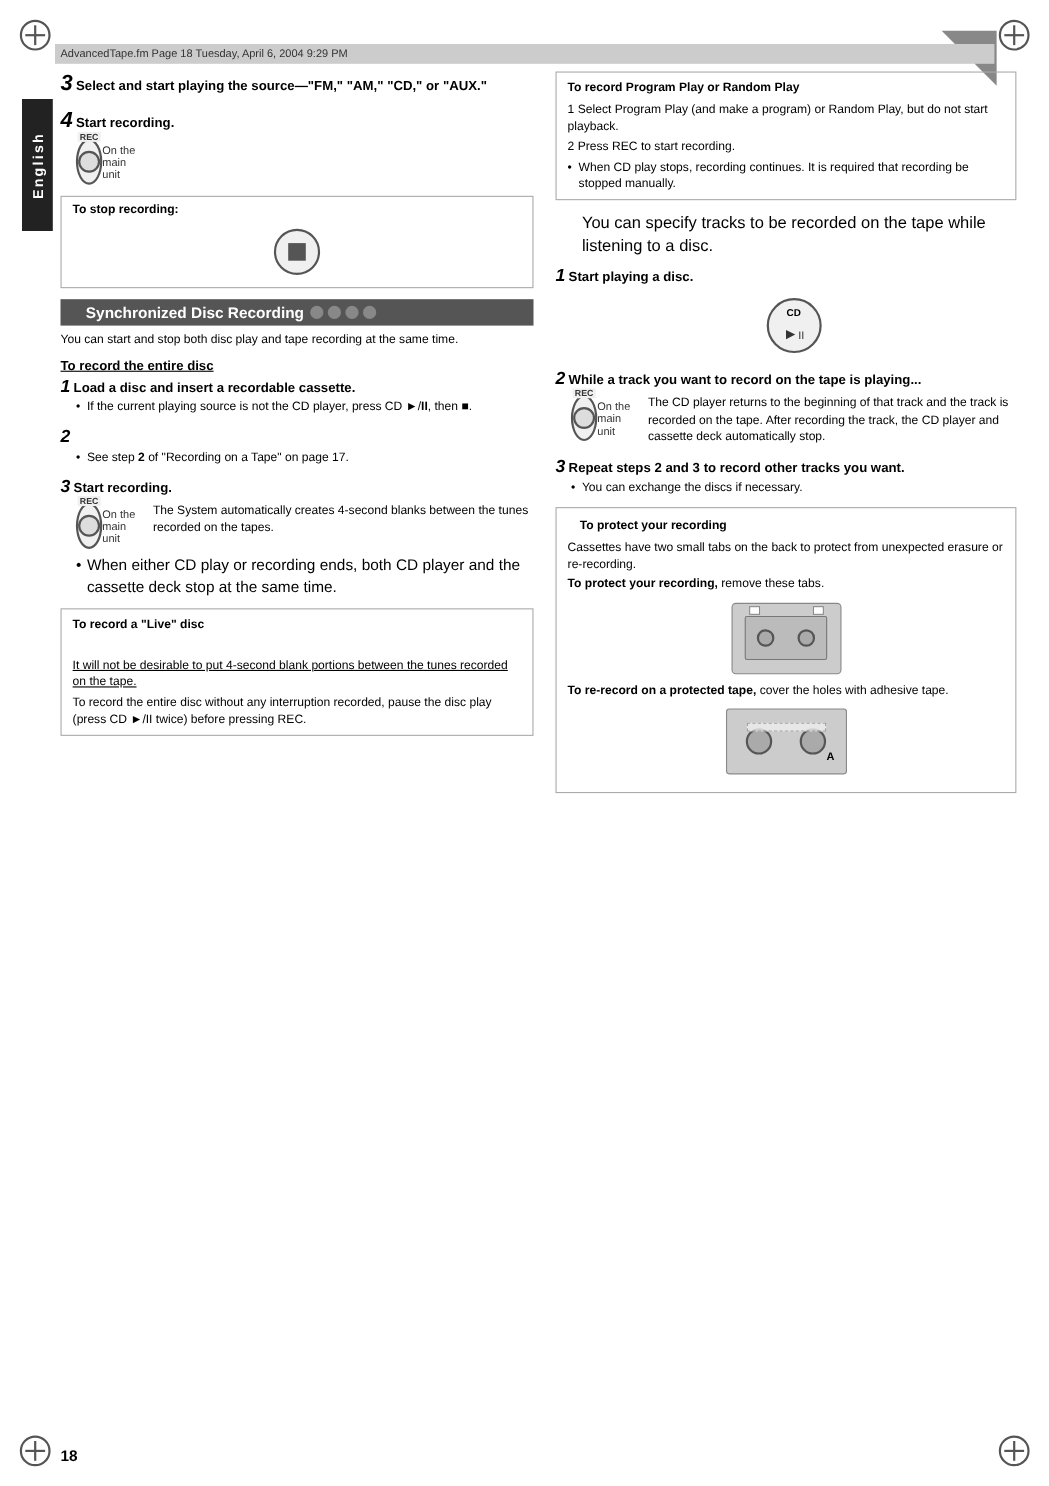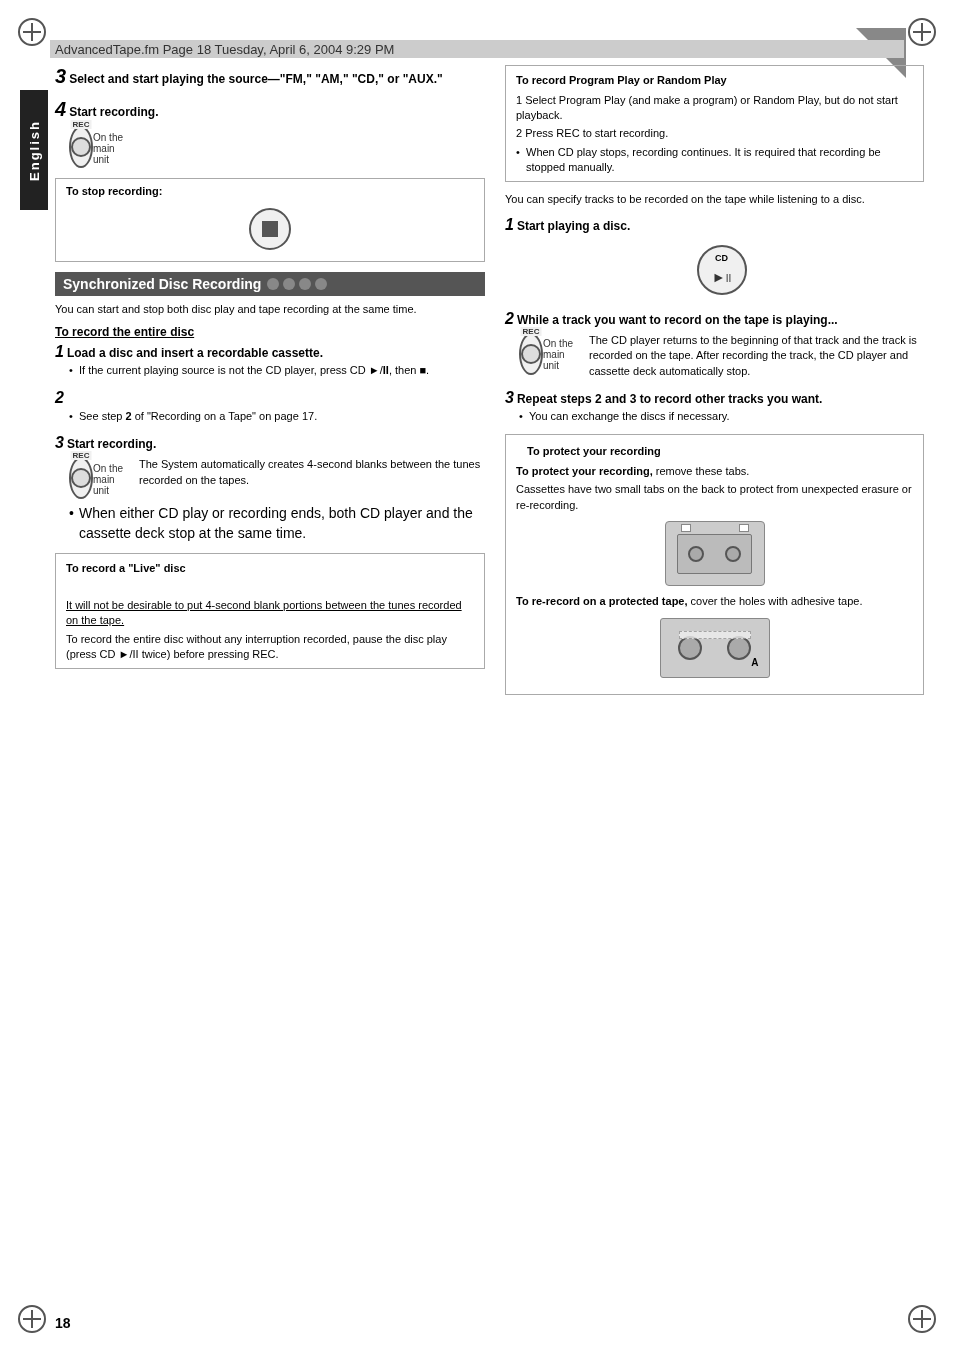--- a/index.html
+++ b/index.html
@@ -26,21 +26,21 @@
       top: 40px;
       left: 50px;
       right: 50px;
       height: 18px;
       background: #ccc;
       display: flex;
       align-items: center;
       padding-left: 5px;
     }
     .header-text {
-      font-size: 13px;
+      font-size: 10px;
       color: #333;
     }
 
     
     .sidebar-tab {
       position: absolute;
       top: 90px;
       left: 20px;
       width: 28px;
       height: 120px;
@@ -176,21 +176,21 @@
       height: 16px;
       background: #555;
     }
 
     
     .sync-heading {
       background: #555;
       color: #fff;
       font-size: 14px;
       font-weight: bold;
-      padding: 4px 8px;
+      padding: 4px 23px;
       margin: 10px 0 6px 0;
       display: flex;
       align-items: center;
       gap: 6px;
     }
     .sync-dots {
       display: flex;
       gap: 4px;
     }
     .sync-dot {
@@ -461,21 +461,21 @@
 
     <div class="right-col">
 
       <div class="program-box">
         <div class="program-box-title">To record Program Play or Random Play</div>
         <p style="margin-top:4px;">1  Select Program Play (and make a program) or Random Play, but do not start playback.</p>
         <p style="margin-top:3px;">2  Press REC to start recording.</p>
         <div class="bullet-item" style="margin-top:3px;">When CD play stops, recording continues. It is required that recording be stopped manually.</div>
       </div>
 
-      <p style="font-size:11px;margin-bottom:8px;">You can specify tracks to be recorded on the tape while listening to a disc.</p>
+      <p style="font-size:15px;margin-bottom:8px;margin-left:24px;">You can specify tracks to be recorded on the tape while listening to a disc.</p>
 
       <div class="step">
         <div class="step-header">
           <span class="step-number" style="font-size:16px;">1</span>
           <span class="step-title">Start playing a disc.</span>
         </div>
 
         <div style="display:flex;justify-content:center;margin:6px 0;padding-left:14px;">
           <div class="cd-button">
             <span class="cd-label">CD</span>
@@ -506,24 +506,24 @@
           <span class="step-number" style="font-size:16px;">3</span>
           <span class="step-title">Repeat steps <strong>2</strong> and <strong>3</strong> to record other tracks you want.</span>
         </div>
         <div class="step-content">
           <div class="bullet-item">You can exchange the discs if necessary.</div>
         </div>
       </div>
 
       <div class="protect-box">
         <div class="protect-box-title">To protect your recording</div>
+        <p style="margin-top:3px;">Cassettes have two small tabs on the back to protect from unexpected erasure or re-recording.</p>
         <p style="margin-top:3px;">
           <strong>To protect your recording,</strong><span> remove these tabs.</span>
         </p>
-        <p style="margin-top:3px;">Cassettes have two small tabs on the back to protect from unexpected erasure or re-recording.</p>
 
         <div style="display:flex;justify-content:center;margin:8px 0;">
           <div style="width:100px;height:65px;background:#ccc;border:1px solid #888;border-radius:4px;position:relative;display:flex;align-items:center;justify-content:center;">
             <div style="width:75px;height:40px;background:#bbb;border:1px solid #777;display:flex;align-items:center;justify-content:space-around;border-radius:2px;">
               <div style="width:16px;height:16px;border:2px solid #555;border-radius:50%;background:#aaa;"></div>
               <div style="width:16px;height:16px;border:2px solid #555;border-radius:50%;background:#aaa;"></div>
             </div>
 
             <div style="position:absolute;top:2px;left:15px;width:10px;height:8px;background:#fff;border:1px solid #888;"></div>
             <div style="position:absolute;top:2px;right:15px;width:10px;height:8px;background:#fff;border:1px solid #888;"></div>

